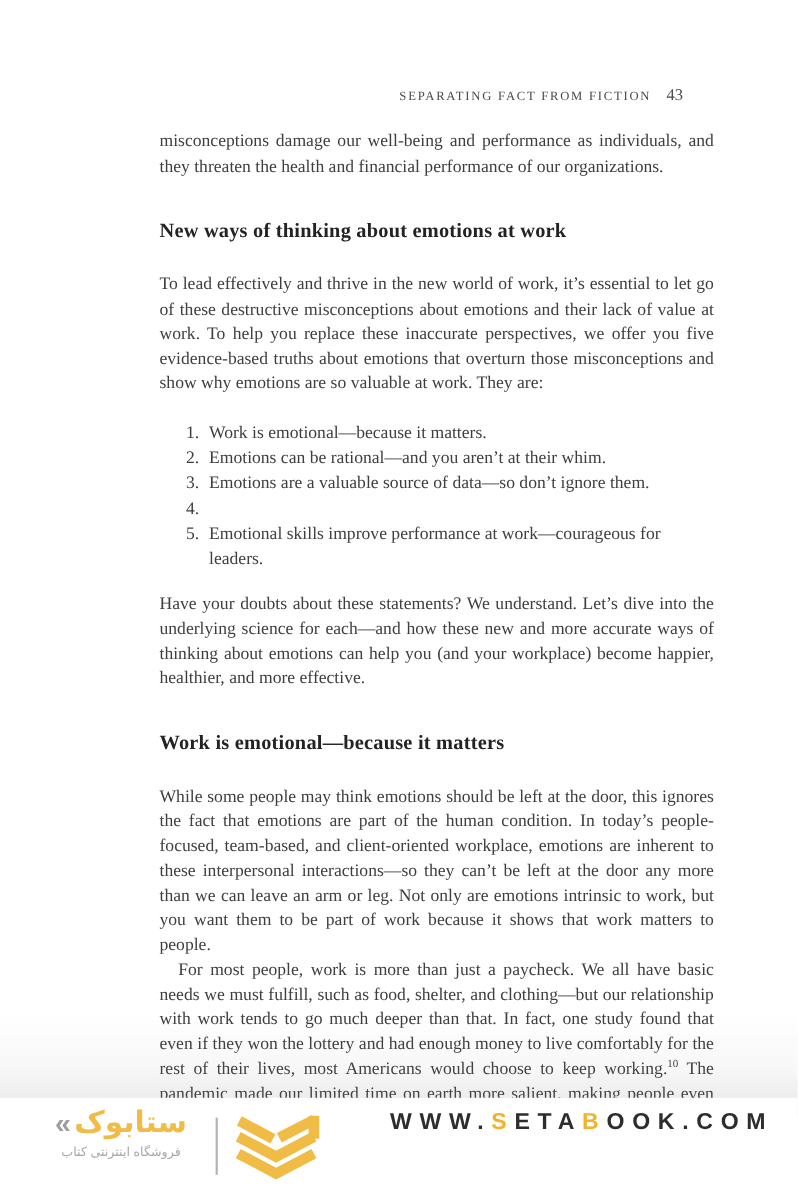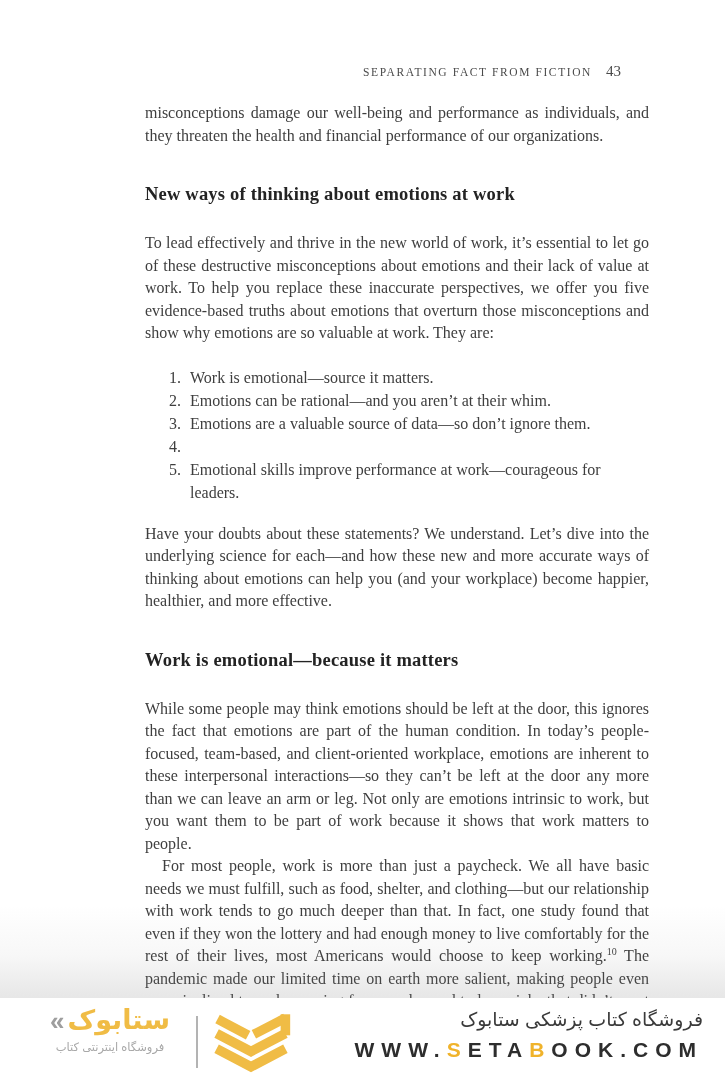--- a/index.html
+++ b/index.html
@@ -8,21 +8,21 @@
     position: relative;
     background: #ffffff;
     font-family: "Liberation Serif", "DejaVu Serif", serif;
     color: #3e3e3e;
     overflow: hidden;
   }
 
   
   .page-area {
     position: absolute;
-    top: 0; left: 0;
+    top: 16px; left: 0;
     width: 725px; height: 1000px;
     background: #ffffff;
   }
   .page-bottom-shadow {
     position: absolute;
     left: 0; top: 905px;
     width: 725px; height: 93px;
     background: linear-gradient(to bottom, rgba(120,120,120,0) 0%, rgba(120,120,120,0.06) 55%, rgba(120,120,120,0.18) 100%);
     pointer-events: none;
   }
@@ -178,21 +178,21 @@
 
     <p>misconceptions damage our well-being and performance as individuals, and they threaten the health and financial performance of our organizations.</p>
 
     <h2 class="section-heading h1-spacing">New ways of thinking about emotions at work</h2>
 
     <p>To lead effectively and thrive in the new world of work, it’s essential to let go of these destructive misconceptions about emotions and their lack of value at work. To help you replace these inaccurate perspectives, we offer you five evidence-based truths about emotions that overturn those misconceptions and show why emotions are so valuable at work. They are:</p>
 
     <div class="truths-list">
       <div class="item">
         <span class="num">1.</span>
-        <span class="txt">Work is emotional—source it matters.</span>
+        <span class="txt">Work is emotional—because it matters.</span>
       </div>
       <div class="item">
         <span class="num">2.</span>
         <span class="txt">Emotions can be rational—and you aren’t at their whim.</span>
       </div>
       <div class="item">
         <span class="num">3.</span>
         <span class="txt">Emotions are a valuable source of data—so don’t ignore them.</span>
       </div>
       <div class="item">
@@ -233,17 +233,16 @@
     <g stroke="#f0bc45" stroke-width="10" fill="none" stroke-linecap="butt">
       <path d="M 10 9 L 42 26"></path>
       <path d="M 48 25 L 81 8"></path>
       <path d="M 81 4 L 81 26"></path>
       <path d="M 9 24 L 45 43 L 81 24"></path>
       <path d="M 9 40 L 45 59 L 81 40"></path>
     </g>
   </svg>
 
   <div class="footer-right">
-    <div class="store-line">فروشگاه کتاب پزشکی ستابوک</div>
     <div class="url-line"><span>WWW.</span><span class="gold">S</span><span>ETA</span><span class="gold">B</span><span>OOK.COM</span></div>
   </div>
 
 </div>
 
 </body></html>

